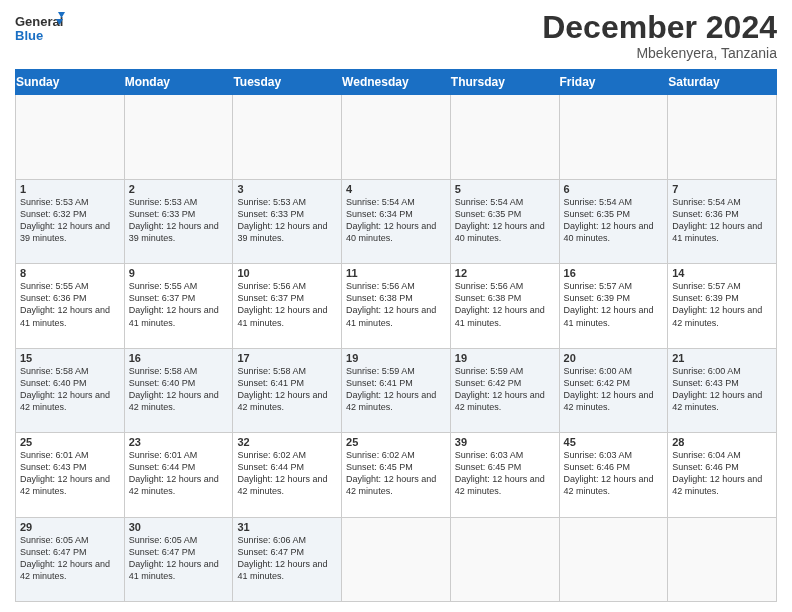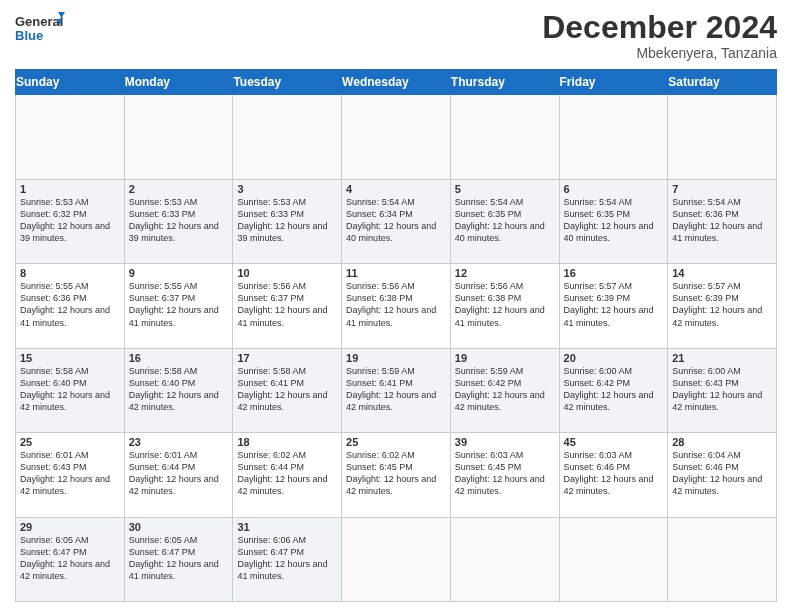--- a/index.html
+++ b/index.html
@@ -221,21 +221,21 @@
         <tr>
           <td>
         <span class="day-num">25</span>
         <span class="day-info">Sunrise: 6:01 AM<br>Sunset: 6:43 PM<br>Daylight: 12 hours and 42 minutes.</span>
       </td>
           <td>
         <span class="day-num">23</span>
         <span class="day-info">Sunrise: 6:01 AM<br>Sunset: 6:44 PM<br>Daylight: 12 hours and 42 minutes.</span>
       </td>
           <td>
-        <span class="day-num">18</span>
+        <span class="day-num">32</span>
         <span class="day-info">Sunrise: 6:02 AM<br>Sunset: 6:44 PM<br>Daylight: 12 hours and 42 minutes.</span>
       </td>
           <td>
         <span class="day-num">25</span>
         <span class="day-info">Sunrise: 6:02 AM<br>Sunset: 6:45 PM<br>Daylight: 12 hours and 42 minutes.</span>
       </td>
           <td>
         <span class="day-num">39</span>
         <span class="day-info">Sunrise: 6:03 AM<br>Sunset: 6:45 PM<br>Daylight: 12 hours and 42 minutes.</span>
       </td>

